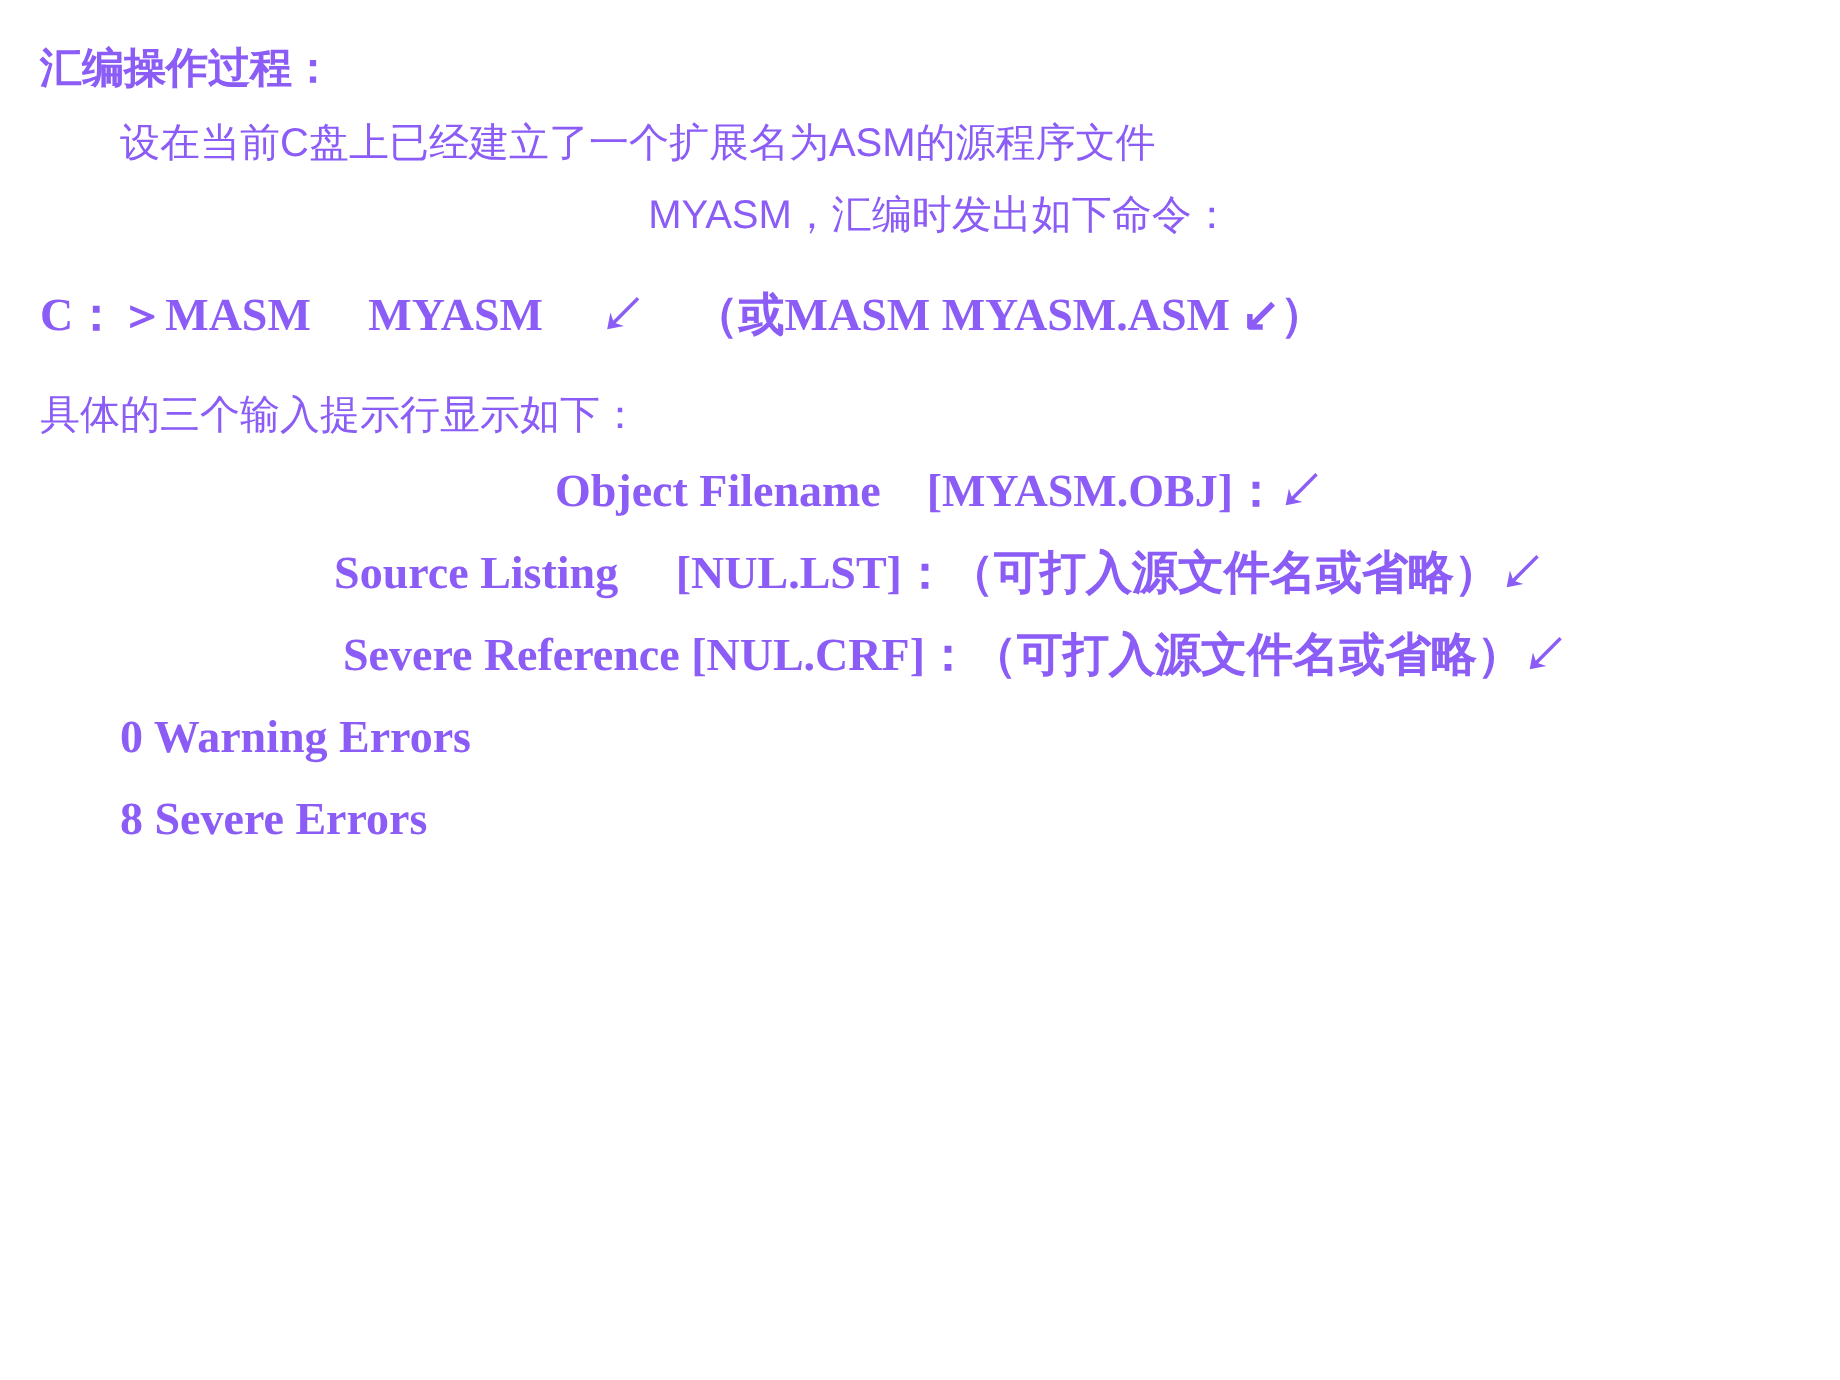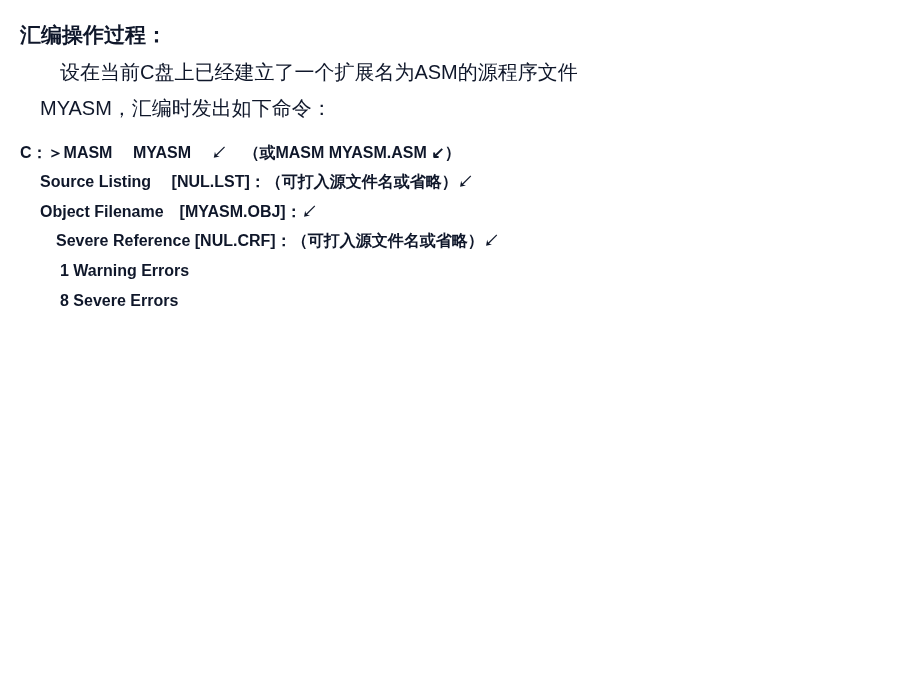--- a/index.html
+++ b/index.html
@@ -17,40 +17,41 @@
       display: flex;
       align-items: flex-start;
       justify-content: flex-start;
       padding: 18px 20px;
     }
 
     .content-wrapper {
       width: 100%;
       font-size: 20px;
       line-height: 1.6;
-      color: #0f172a;
+      color: #8b5cf6;
     }
 
     .line {
       display: block;
       margin-bottom: 4px;
     }
 
     .indent1 {
       padding-left: 40px;
     }
 
     .indent2 {
       padding-left: 20px;
+      text-align: center;
     }
 
     .mono {
-      font-family: Liberation Sans, sans-serif;
+      font-family: Liberation Serif, serif;
       font-weight: bold;
-      font-size: 16px;
+      font-size: 23px;
     }
 
     .section-gap {
     }
 
     .block-gap {
       margin-top: 16px;
     }
 
     .title-line {
@@ -63,25 +64,26 @@
 
 <div class="content-wrapper">
 
   <span class="line title-line">汇编操作过程：</span>
 
   <span class="line indent1 section-gap">设在当前C盘上已经建立了一个扩展名为ASM的源程序文件</span>
   <span class="line indent2">MYASM，汇编时发出如下命令：</span>
 
   <span class="line mono block-gap">C：＞MASM　 MYASM　 ↙　（或MASM MYASM.ASM ↙）</span>
 
+  <span class="line block-gap">具体的三个输入提示行显示如下：</span>
+
+  <span class="line mono indent2 section-gap">Object Filename　[MYASM.OBJ]：↙</span>
 
   <span class="line mono indent2 section-gap">Source Listing　 [NUL.LST]：（可打入源文件名或省略）↙</span>
-
-  <span class="line mono indent2 section-gap">Object Filename　[MYASM.OBJ]：↙</span>
 
   <span class="line mono indent2 section-gap" style="padding-left:36px;">Severe Reference [NUL.CRF]：（可打入源文件名或省略）↙</span>
 
 
-  <span class="line mono indent1 section-gap">1 Warning Errors</span>
+  <span class="line mono indent1 section-gap">0 Warning Errors</span>
 
   <span class="line mono indent1 section-gap">8 Severe Errors</span>
 
 </div>
 
 </body></html>

